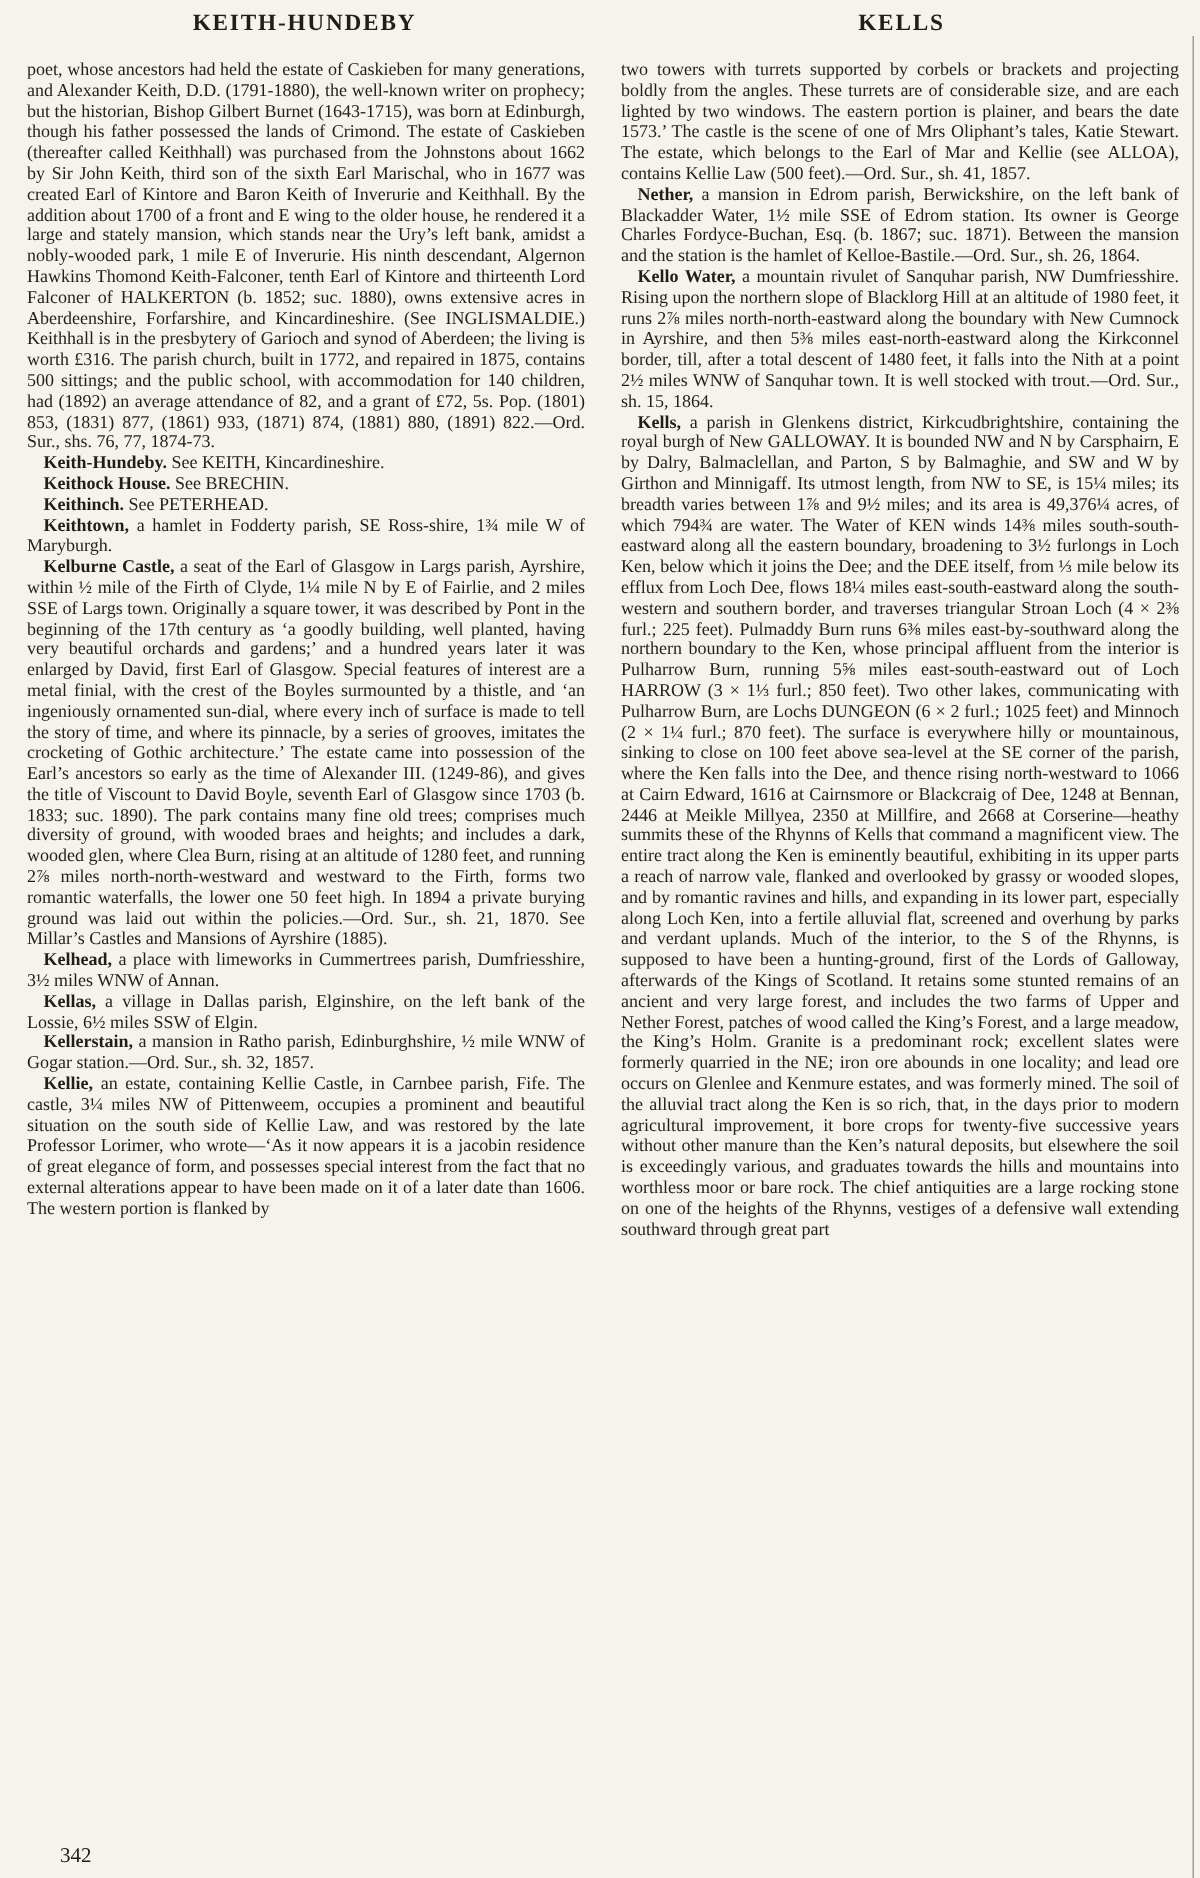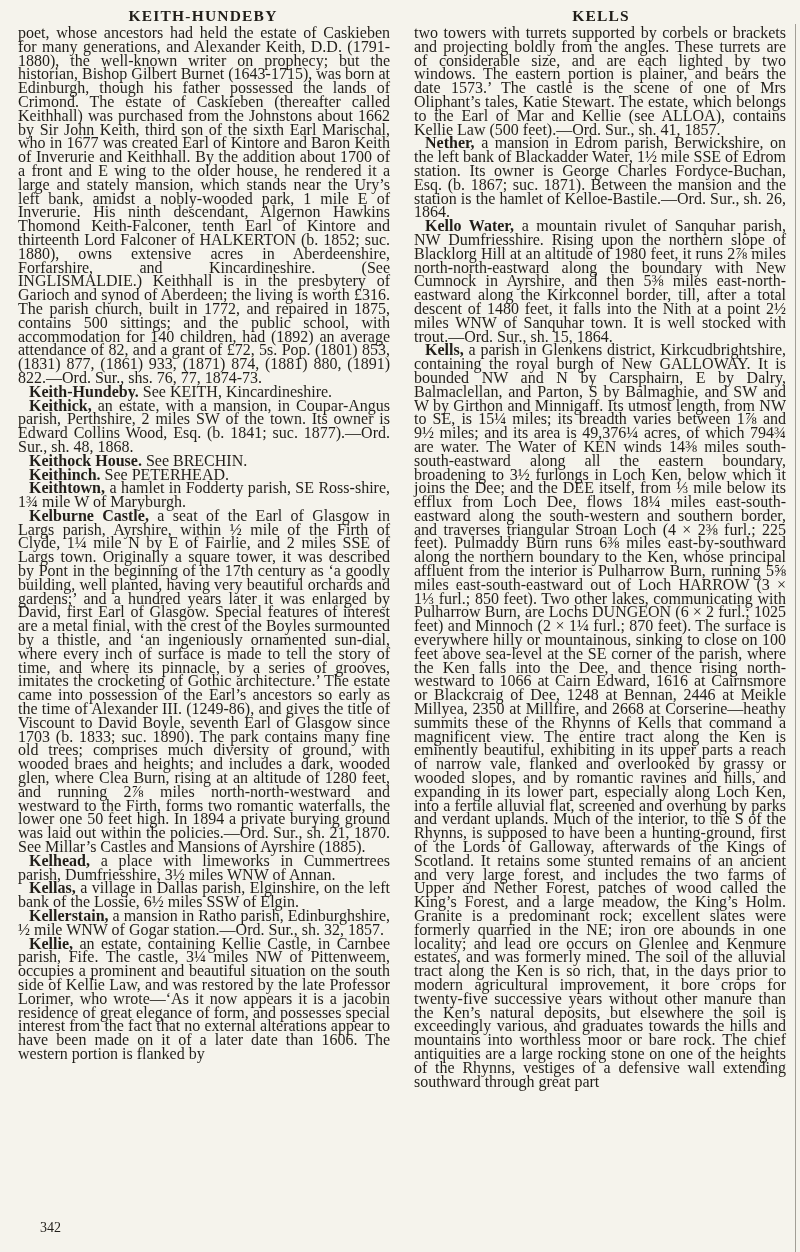--- a/index.html
+++ b/index.html
@@ -15,54 +15,54 @@
     box-sizing: border-box;
     width: 800px;
     height: 1252px;
     padding: 7px 14px 0 18px;
     font-family: "Liberation Serif", serif;
     color: #211e19;
   }
   .header-row {
     display: flex;
     gap: 28px;
-    margin-bottom: 1px;
+    margin-bottom: 15px;
   }
   .running-head {
     flex: 1;
     text-align: center;
     font-weight: bold;
     font-size: 15.5px;
     letter-spacing: 1.2px;
   }
   .columns {
     display: flex;
     gap: 24px;
   }
   .col {
     flex: 1;
     min-width: 0;
-    font-size: 16px;
+    font-size: 12px;
     line-height: 13.8px;
     text-align: justify;
   }
   .col p {
     margin: 0;
     padding: 0;
   }
   .col p.entry {
     text-indent: 11px;
   }
   .lead {
     font-weight: bold;
   }
   .page-number {
     position: absolute;
     left: 40px;
-    bottom: 16px;
+    bottom: 6px;
     font-size: 14px;
   }
   .scan-edge {
     position: absolute;
     right: 4px;
     top: 24px;
     bottom: 0;
     width: 1.5px;
     background: #85817a;
     opacity: 0.75;
@@ -76,21 +76,20 @@
   <div class="header-row">
     <div class="running-head">KEITH-HUNDEBY</div>
     <div class="running-head">KELLS</div>
   </div>
 
   <div class="columns">
 
     <div class="col">
       <p><span>poet, whose ancestors had held the estate of Caskieben for many generations, and Alexander Keith, D.D. (1791-1880), the well-known writer on prophecy; but the historian, Bishop Gilbert Burnet (1643-1715), was born at Edinburgh, though his father possessed the lands of Crimond. The estate of Caskieben (thereafter called Keithhall) was purchased from the Johnstons about 1662 by Sir John Keith, third son of the sixth Earl Marischal, who in 1677 was created Earl of Kintore and Baron Keith of Inverurie and Keithhall. By the addition about 1700 of a front and E wing to the older house, he rendered it a large and stately mansion, which stands near the Ury’s left bank, amidst a nobly-wooded park, 1 mile E of Inverurie. His ninth descendant, Algernon Hawkins Thomond Keith-Falconer, tenth Earl of Kintore and thirteenth Lord Falconer of HALKERTON (b. 1852; suc. 1880), owns extensive acres in Aberdeenshire, Forfarshire, and Kincardineshire. (See INGLISMALDIE.) Keithhall is in the presbytery of Garioch and synod of Aberdeen; the living is worth £316. The parish church, built in 1772, and repaired in 1875, contains 500 sittings; and the public school, with accommodation for 140 children, had (1892) an average attendance of 82, and a grant of £72, 5s. Pop. (1801) 853, (1831) 877, (1861) 933, (1871) 874, (1881) 880, (1891) 822.—Ord. Sur., shs. 76, 77, 1874-73.</span></p>
       <p class="entry"><b class="lead">Keith-Hundeby.</b><span> See KEITH, Kincardineshire.</span></p>
-      <p class="entry"><b class="lead">Keithick,</b><span> an estate, with a mansion, in Coupar-Angus parish, Perthshire, 2 miles SW of the town. Its owner is Edward Collins Wood, Esq. (b. 1841; suc. 1877).—Ord. Sur., sh. 48, 1868.</span></p>
       <p class="entry"><b class="lead">Keithock House.</b><span> See BRECHIN.</span></p>
       <p class="entry"><b class="lead">Keithinch.</b><span> See PETERHEAD.</span></p>
       <p class="entry"><b class="lead">Keithtown,</b><span> a hamlet in Fodderty parish, SE Ross-shire, 1¾ mile W of Maryburgh.</span></p>
       <p class="entry"><b class="lead">Kelburne Castle,</b><span> a seat of the Earl of Glasgow in Largs parish, Ayrshire, within ½ mile of the Firth of Clyde, 1¼ mile N by E of Fairlie, and 2 miles SSE of Largs town. Originally a square tower, it was described by Pont in the beginning of the 17th century as ‘a goodly building, well planted, having very beautiful orchards and gardens;’ and a hundred years later it was enlarged by David, first Earl of Glasgow. Special features of interest are a metal finial, with the crest of the Boyles surmounted by a thistle, and ‘an ingeniously ornamented sun-dial, where every inch of surface is made to tell the story of time, and where its pinnacle, by a series of grooves, imitates the crocketing of Gothic architecture.’ The estate came into possession of the Earl’s ancestors so early as the time of Alexander III. (1249-86), and gives the title of Viscount to David Boyle, seventh Earl of Glasgow since 1703 (b. 1833; suc. 1890). The park contains many fine old trees; comprises much diversity of ground, with wooded braes and heights; and includes a dark, wooded glen, where Clea Burn, rising at an altitude of 1280 feet, and running 2⅞ miles north-north-westward and westward to the Firth, forms two romantic waterfalls, the lower one 50 feet high. In 1894 a private burying ground was laid out within the policies.—Ord. Sur., sh. 21, 1870. See Millar’s Castles and Mansions of Ayrshire (1885).</span></p>
       <p class="entry"><b class="lead">Kelhead,</b><span> a place with limeworks in Cummertrees parish, Dumfriesshire, 3½ miles WNW of Annan.</span></p>
       <p class="entry"><b class="lead">Kellas,</b><span> a village in Dallas parish, Elginshire, on the left bank of the Lossie, 6½ miles SSW of Elgin.</span></p>
       <p class="entry"><b class="lead">Kellerstain,</b><span> a mansion in Ratho parish, Edinburghshire, ½ mile WNW of Gogar station.—Ord. Sur., sh. 32, 1857.</span></p>
       <p class="entry"><b class="lead">Kellie,</b><span> an estate, containing Kellie Castle, in Carnbee parish, Fife. The castle, 3¼ miles NW of Pittenweem, occupies a prominent and beautiful situation on the south side of Kellie Law, and was restored by the late Professor Lorimer, who wrote—‘As it now appears it is a jacobin residence of great elegance of form, and possesses special interest from the fact that no external alterations appear to have been made on it of a later date than 1606. The western portion is flanked by</span></p>
     </div>
 

